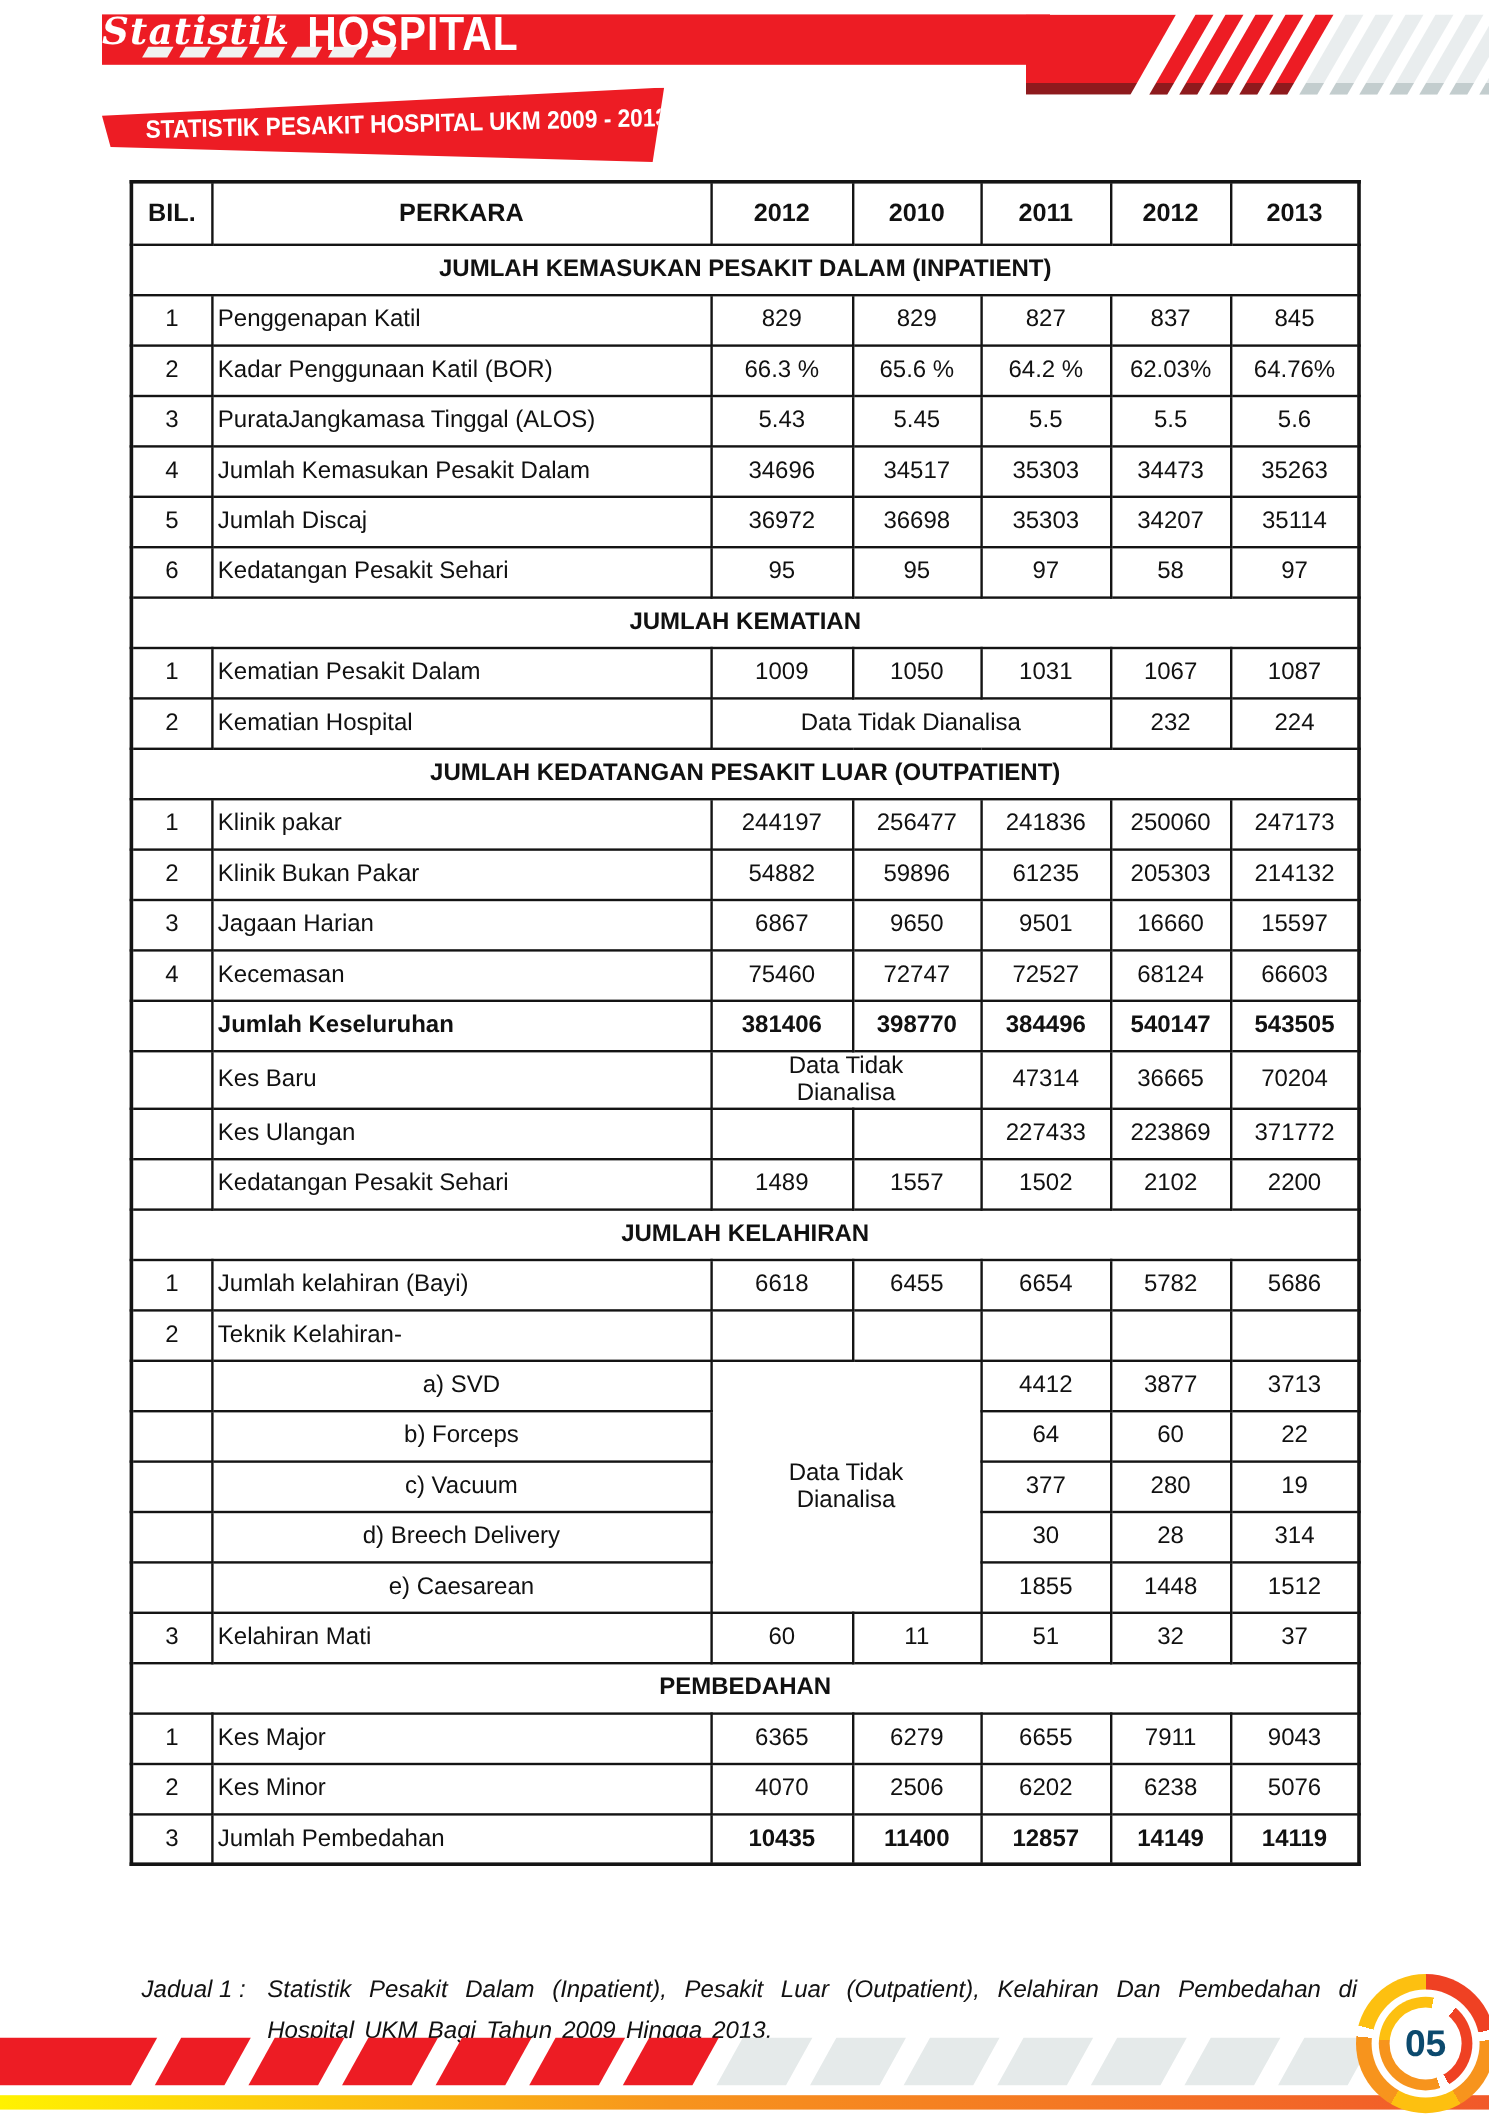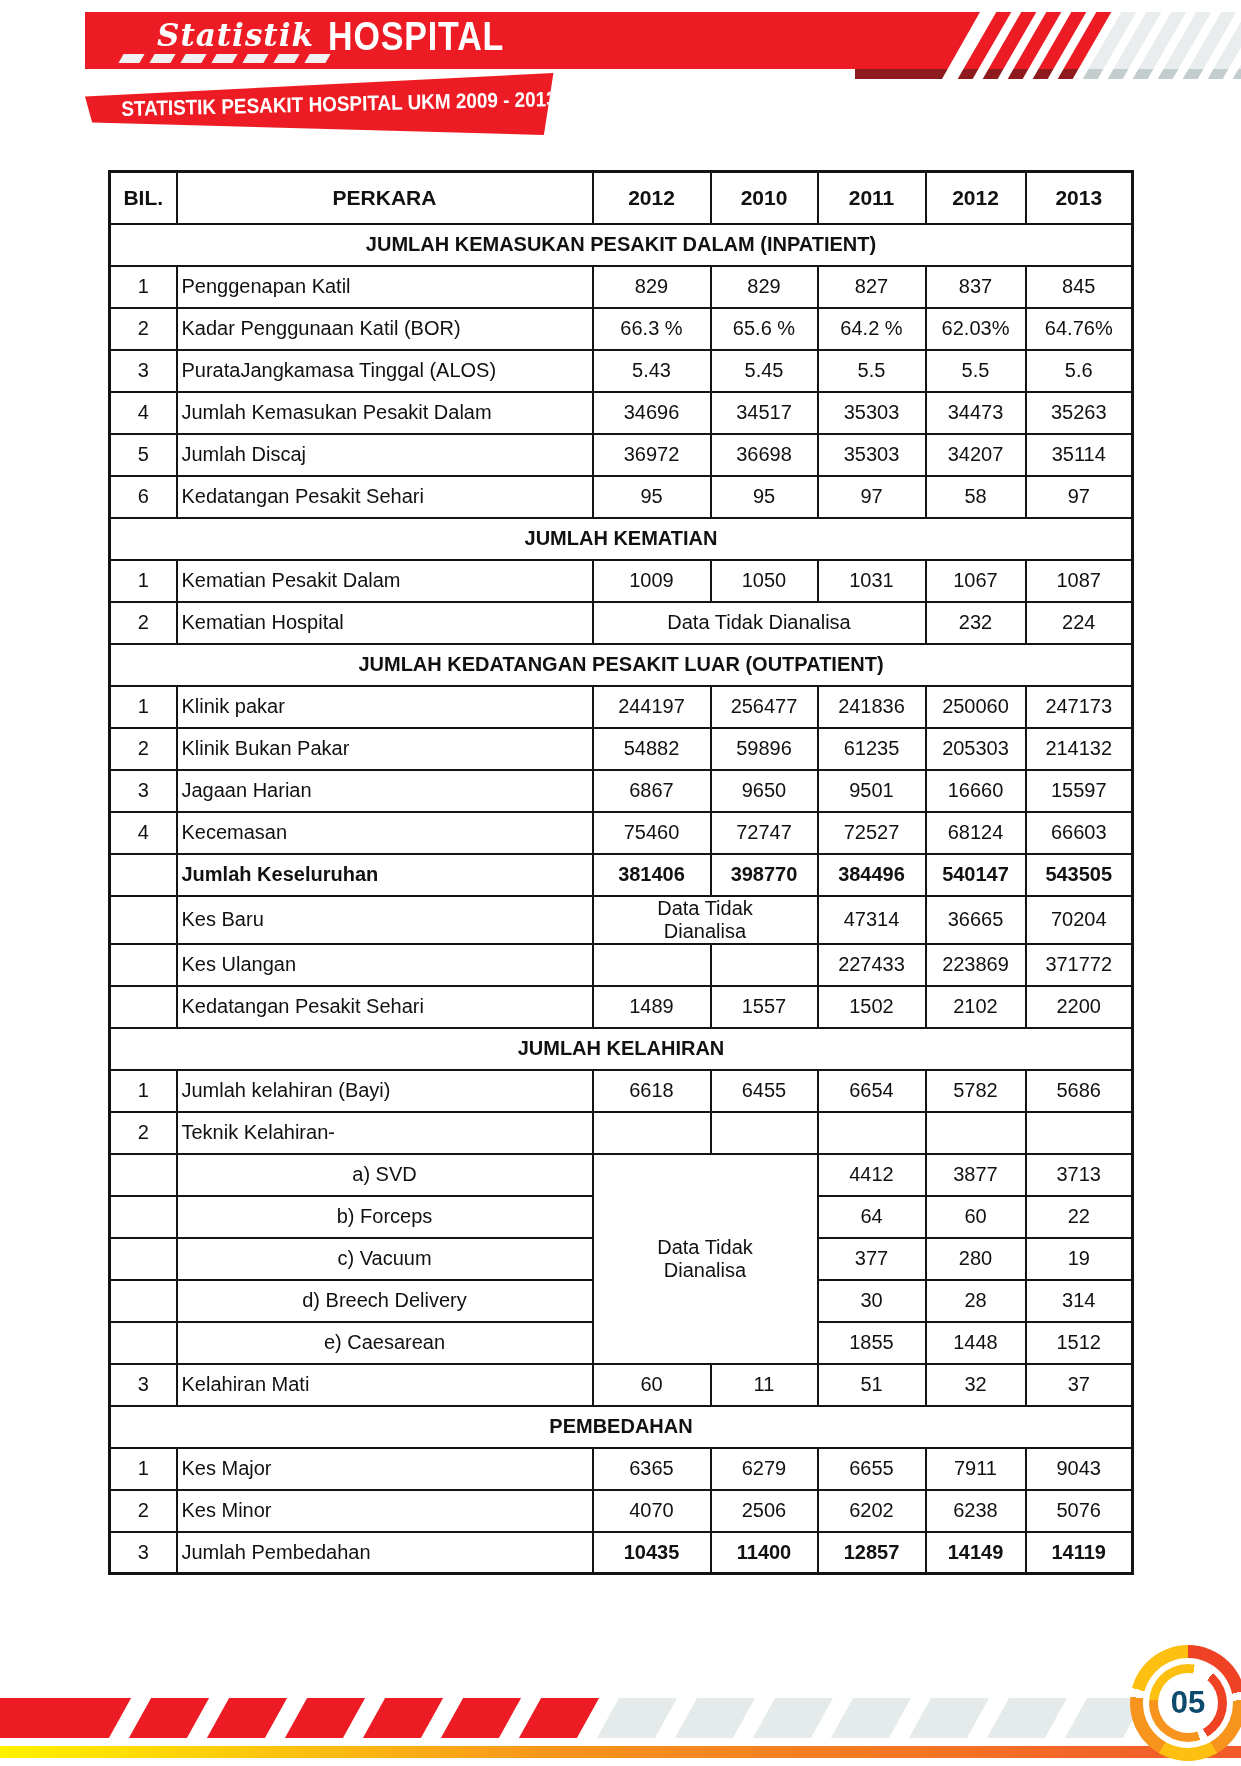--- a/index.html
+++ b/index.html
@@ -1,21 +1,21 @@
 <!DOCTYPE html>
 <html style="--red: #ed1c24; --maroon: #8e1a1d; --stripe-gray: #e9edee; --stripe-gray-dark: #c3cdce; --footer-gray: #e5eaea; --bar-yellow: #fff200; --bar-orange: #f7941d; --bar-red: #f1592a; --swirl-orange: #f7941d; --swirl-yellow: #fdc010; --swirl-deep: #ef4123;"><head>
 <meta charset="utf-8">
 <style>
   html,body{margin:0;padding:0;background:#fff;}
   .page{position:relative;width:1241px;height:1766px;background:#fff;overflow:hidden;
         font-family:"Liberation Sans", sans-serif;color:#111;}
 
   
-  .banner{position:absolute;left:85px;top:12px;width:790px;height:57px;background:var(--red);
-          display:flex;align-items:center;padding-left:72px;box-sizing:border-box;}
+  .banner{position:absolute;left:85px;top:12px;width:790px;height:42px;background:var(--red);
+          display:flex;align-items:center;box-sizing:border-box;}
   .script-word{font-family:"DejaVu Serif", serif;font-style:italic;font-weight:bold;
                color:#fff;font-size:31px;margin-top:-12px;letter-spacing:1px;}
   .brand-word{color:#fff;font-weight:bold;font-size:40px;letter-spacing:1px;margin-left:14px;
               margin-top:-8px;display:inline-block;transform:scaleX(.85);transform-origin:left center;}
   .logo-dashes{position:absolute;left:36px;bottom:6px;display:flex;gap:10px;}
   .logo-dashes i{display:block;width:21px;height:9px;background:#f1f1f1;transform:skewX(-30deg);}
 
   .head-deco{position:absolute;left:855px;top:12px;width:386px;height:67px;overflow:hidden;}
   .hd-block{position:absolute;left:0;top:0;width:125px;height:67px;
             background:linear-gradient(180deg,var(--red) 0 57px,var(--maroon) 57px 100%);
@@ -26,21 +26,21 @@
   .hd-stripes i.gray{background:linear-gradient(180deg,var(--stripe-gray) 0 57px,var(--stripe-gray-dark) 57px 100%);}
 
   
   .ribbon{position:absolute;left:85px;top:73px;width:478px;height:62px;background:var(--red);
           clip-path:polygon(0 38%,98% 0,96% 100%,1.5% 80%);}
   .ribbon span{position:absolute;left:40px;right:10px;top:0;height:100%;display:flex;
           align-items:center;justify-content:center;color:#fff;font-weight:bold;font-size:21px;
           transform:scale(.9,1) rotate(-1.2deg);white-space:nowrap;}
 
   
-  .tbl-wrap{position:absolute;left:108px;top:150px;margin-top:20px;}
+  .tbl-wrap{position:absolute;left:108px;top:150px;}
   table.stats{border-collapse:collapse;table-layout:fixed;width:1023px;border:3px solid #141414;}
   table.stats td,table.stats th{border:2px solid #141414;font-size:20px;padding:0 4px;
         height:42px;vertical-align:middle;box-sizing:border-box;overflow:hidden;}
   table.stats th{height:52px;font-size:21px;font-weight:bold;text-align:center;}
   td.section{height:53px;font-weight:bold;text-align:center;font-size:21px;
         vertical-align:bottom;padding-bottom:9px;}
   td.lbl{text-align:left;padding-left:13px;}
   td.lbl-center{text-align:center;}
   td.num,td.bil{text-align:center;}
   td.bold{font-weight:bold;}
@@ -380,20 +380,24 @@
             <td class="num bold">10435</td>
             <td class="num bold">11400</td>
             <td class="num bold">12857</td>
             <td class="num bold">14149</td>
             <td class="num bold">14119</td>
           </tr>
         </tbody>
     </table>
   </div>
 
+  <div class="caption">
+    <span class="cap-label">Jadual 1 :</span>
+    <span class="cap-text">Statistik Pesakit Dalam (Inpatient), Pesakit Luar (Outpatient), Kelahiran Dan Pembedahan di Hospital UKM Bagi Tahun 2009 Hingga 2013.</span>
+  </div>
 
   <div class="foot-stripes">
       <i class="first"></i>
       <i></i>
       <i></i>
       <i></i>
       <i></i>
       <i></i>
       <i></i>
       <i class="gray"></i>

